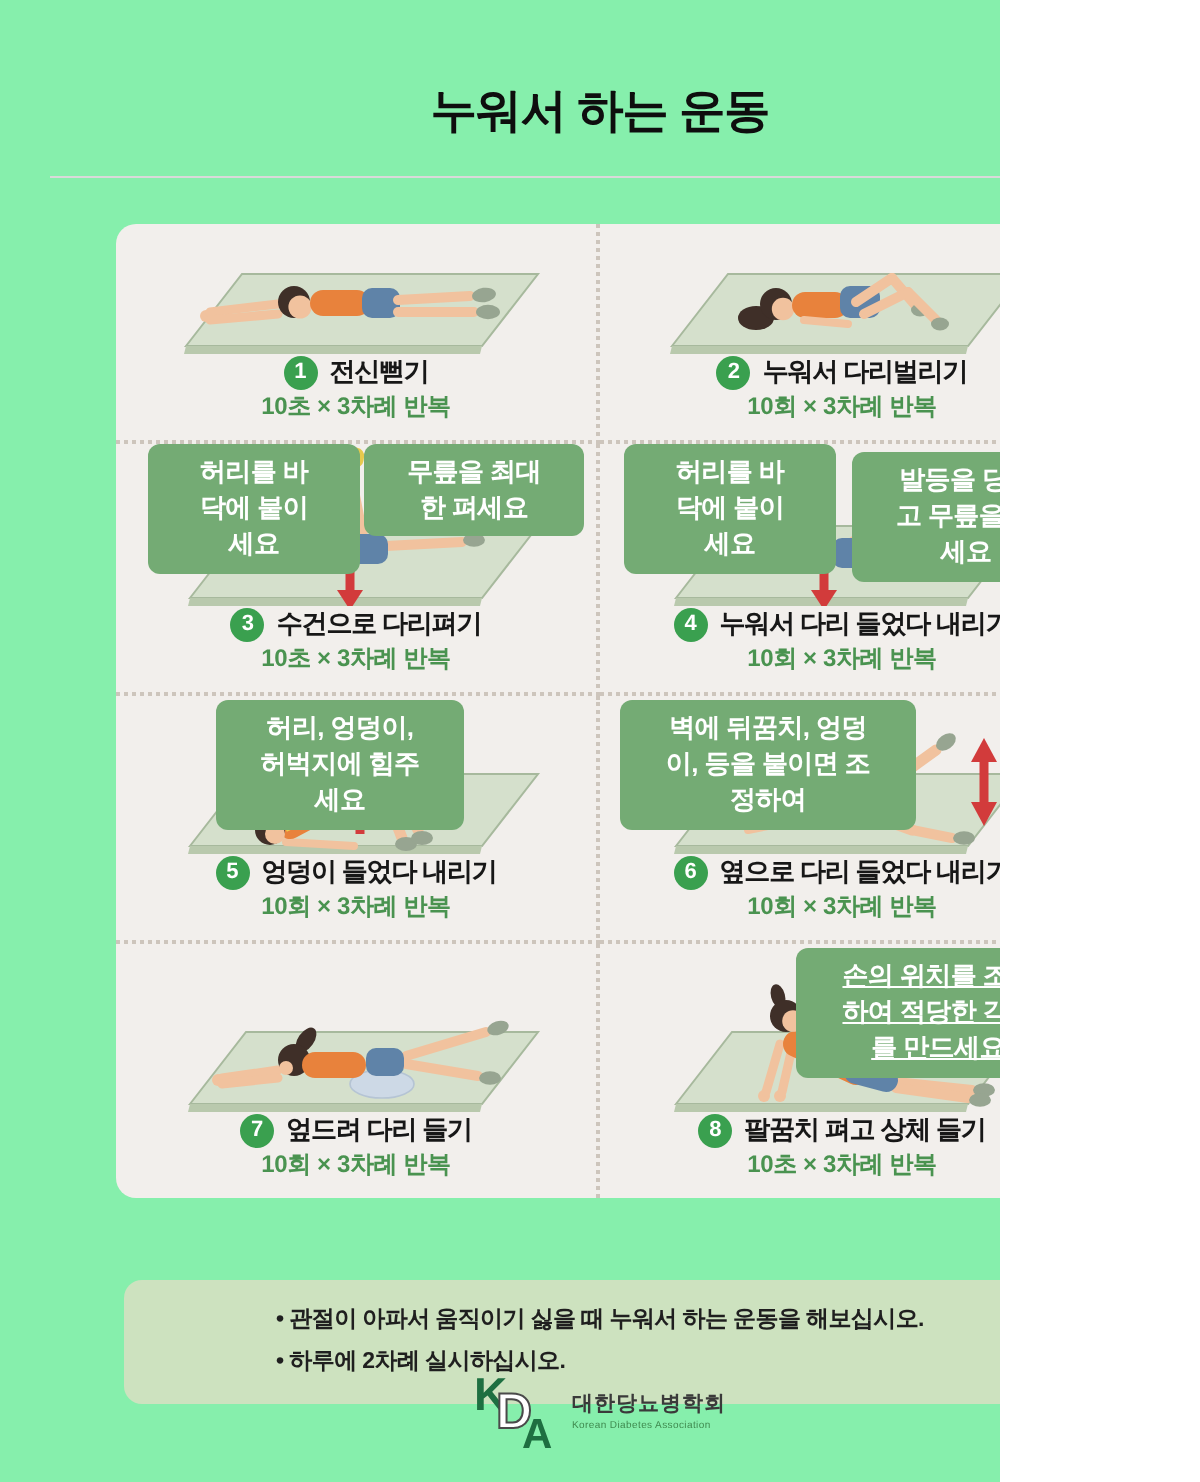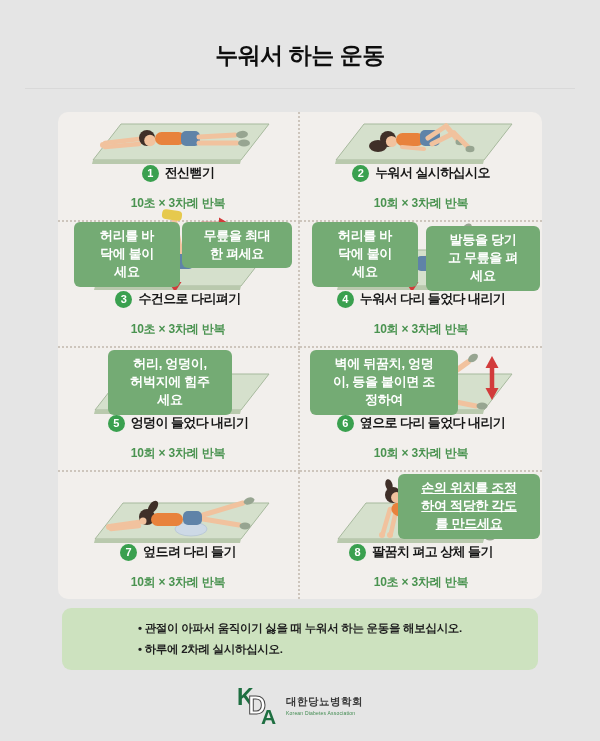--- a/index.html
+++ b/index.html
@@ -1,17 +1,17 @@
 <!DOCTYPE html>
 <html><head>
 <meta charset="utf-8">
 <style>
   html,body{margin:0;padding:0;background:#ffffff;}
   .page{
-    position:relative;width:600px;height:741px;background:#e5e5e5;
+    position:relative;width:500px;height:741px;background:#86efac;
     font-family:"Liberation Sans","DejaVu Sans",sans-serif;overflow:hidden;
   }
   .main-title{
     position:absolute;top:40px;left:0;width:600px;text-align:center;
     font-size:23px;font-weight:800;color:#0e0e0e;letter-spacing:-0.5px;
   }
   .title-divider{
     position:absolute;top:88px;left:25px;width:550px;border-top:1px solid #d9d9d9;
   }
   .panel{
@@ -24,28 +24,28 @@
   .cell.row-1,.cell.row-2,.cell.row-3{border-bottom:2px dotted #cdc5bc;}
   .illus{flex:1;position:relative;}
   .illus svg{position:absolute;bottom:0;left:50%;transform:translateX(-50%);display:block;}
   .labels{text-align:center;padding-bottom:8px;}
   .title-row{display:flex;align-items:center;justify-content:center;gap:6px;}
   .badge{
     display:inline-flex;width:17px;height:17px;border-radius:50%;background:#3aa04f;
     color:#fff;font-size:11px;font-weight:bold;align-items:center;justify-content:center;flex:0 0 auto;
   }
   .ex-title{font-size:13px;font-weight:800;color:#171717;letter-spacing:-0.6px;}
-  .reps{font-size:12px;color:#4a9350;font-weight:600;margin-top:13px;letter-spacing:-0.2px;}
+  .reps{font-size:12px;color:#4a9350;font-weight:600;margin-top:0;letter-spacing:-0.2px;}
   .callout{
     position:absolute;background:#74ab74;color:#ffffff;font-size:13px;font-weight:600;
     line-height:1.4;padding:5px 20px;border-radius:6px;text-align:center;z-index:2;
     letter-spacing:-0.3px;
   }
   .note-box{
-    position:absolute;top:608px;left:62px;width:476px;height:62px;background:#cde2bf;
+    position:absolute;top:640px;left:62px;width:476px;height:62px;background:#cde2bf;
     border-radius:9px;display:flex;align-items:center;justify-content:center;
   }
   .note-list{display:inline-block;text-align:left;}
   .note-item{font-size:11.5px;font-weight:600;color:#1f1f1f;line-height:1.8;letter-spacing:-0.3px;}
   .note-item::before{content:"•  ";}
   .footer{
     position:absolute;top:684px;left:0;width:600px;display:flex;align-items:center;justify-content:center;gap:3px;
   }
   .org-col{display:flex;flex-direction:column;justify-content:space-between;}
   .org-ko{font-size:10.5px;font-weight:700;color:#3a3a3a;letter-spacing:0.5px;}
@@ -103,21 +103,21 @@
           <line x1="140" y1="22" x2="152" y2="36" stroke="#f1c29e" stroke-width="5" stroke-linecap="round"></line>
           <ellipse cx="154" cy="38" rx="4.5" ry="3.2" fill="#97a591"></ellipse>
           <line x1="126" y1="40" x2="148" y2="29" stroke="#f1c29e" stroke-width="5" stroke-linecap="round"></line>
           <line x1="148" y1="29" x2="162" y2="43" stroke="#f1c29e" stroke-width="5" stroke-linecap="round"></line>
           <ellipse cx="164" cy="45" rx="4.5" ry="3.2" fill="#97a591"></ellipse>
         </svg>
       </div>
       <div class="labels">
         <div class="title-row">
           <span class="badge">2</span>
-          <span class="ex-title">누워서 실시하십시오</span>
+          <span class="ex-title">누워서 다리벌리기</span>
         </div>
         <div class="reps">10회 × 3차례 반복</div>
       </div>
     </div>
 
     <div class="cell col-l row-2">
       <div class="illus">
         <div class="callout" style="left:16px;top:0;width:66px;">허리를 바닥에 붙이세요</div>
         <div class="callout" style="right:6px;top:0;width:70px;">무릎을 최대한 펴세요</div>
         <svg width="230" height="88" viewBox="0 0 230 88">

